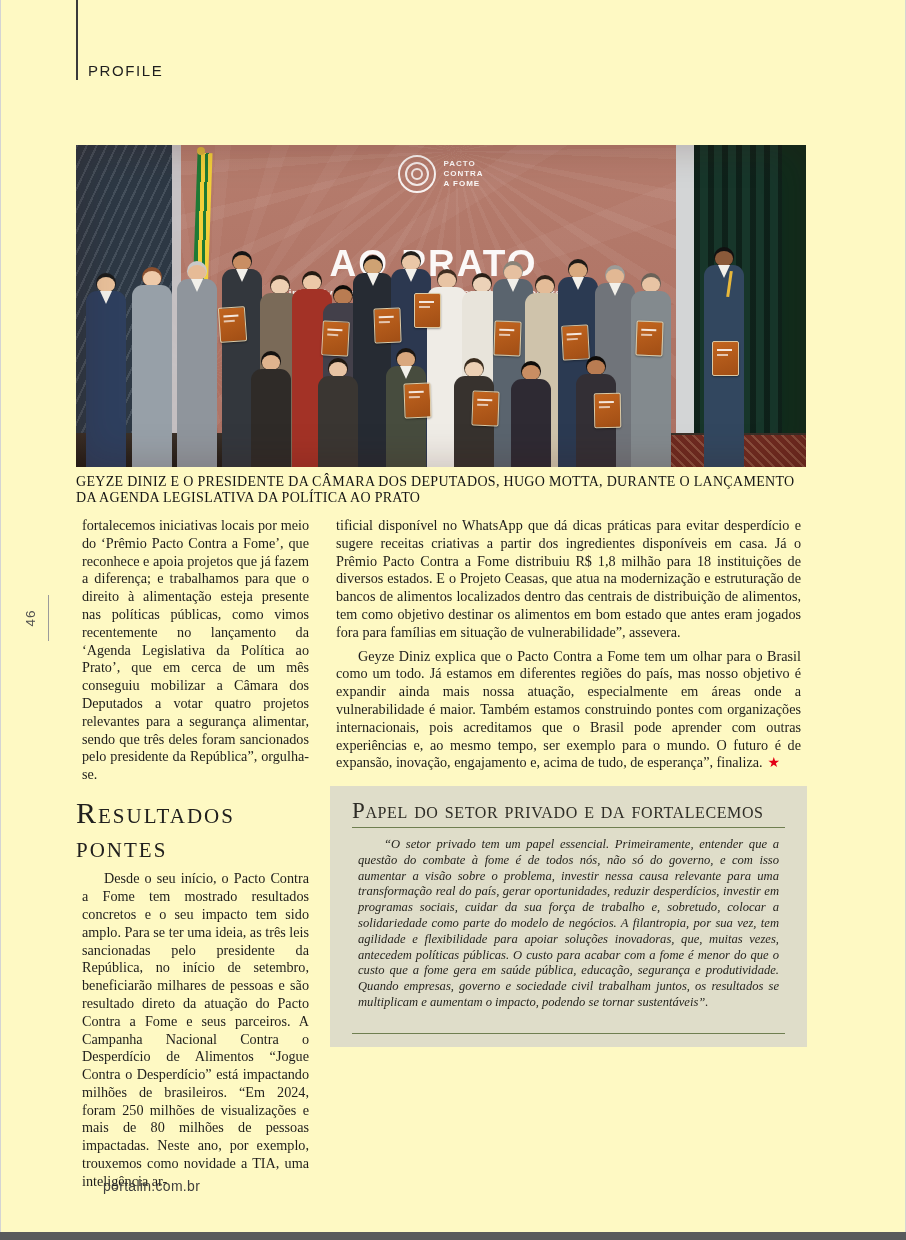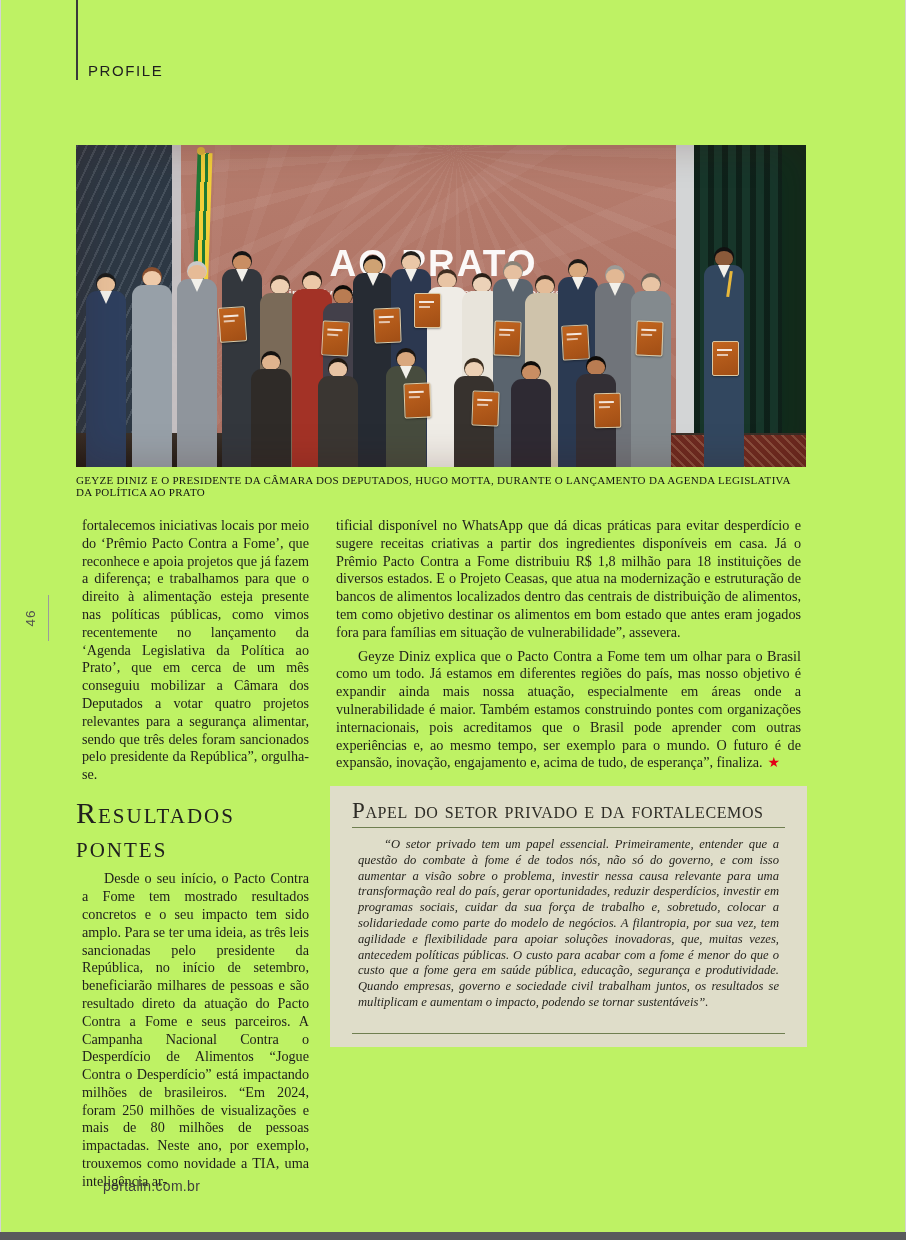--- a/index.html
+++ b/index.html
@@ -1,16 +1,16 @@
 <!DOCTYPE html>
 <html><head>
 <meta charset="utf-8">
 <style>
   html,body{margin:0;padding:0;background:#ffffff;}
-  .page{position:relative;width:906px;height:1240px;background:#bef264;overflow:hidden;
+  .page{position:relative;width:906px;height:1240px;background:#fef9c3;overflow:hidden;
         font-family:"Liberation Serif",serif;color:#1e1d1b;}
   .edge{position:absolute;top:0;width:1px;height:1240px;background:#d4d4d4;}
   .edge.left{left:0}.edge.right{right:0}
   .bottom-bar{position:absolute;left:0;bottom:0;width:906px;height:8px;background:#595a5c;}
 
   
   .kicker-rule{position:absolute;left:76px;top:0;width:2px;height:80px;background:#3a3a3a;}
   .kicker{position:absolute;left:88px;top:62px;font-family:"Liberation Sans",sans-serif;
           font-size:15px;letter-spacing:1.6px;color:#1f1f1f;}
 
@@ -64,21 +64,21 @@
   .fig.shirt .torso::before{content:"";position:absolute;left:14px;top:0;width:12px;height:13px;
         background:#f2f0ea;clip-path:polygon(0 0,100% 0,50% 100%);}
   .folder{position:absolute;width:25px;height:33px;border-radius:2px;
         background:linear-gradient(160deg,#c2651f,#a14e15);border:1px solid #dcc9a4;
         box-shadow:0 1px 2px rgba(0,0,0,.35);}
   .folder::before{content:"";position:absolute;left:4px;top:7px;width:15px;height:2px;background:rgba(255,255,255,.85);}
   .folder::after{content:"";position:absolute;left:4px;top:12px;width:11px;height:2px;background:rgba(255,255,255,.65);}
   .lanyard{position:absolute;left:652px;top:126px;width:3px;height:26px;background:#e8b83a;transform:rotate(8deg);}
   .vignette{position:absolute;inset:0;box-shadow:inset 0 0 40px rgba(60,20,10,.25);pointer-events:none;}
 
-  .caption{position:absolute;left:76px;top:474px;width:730px;font-size:11px;letter-spacing:.3px;
+  .caption{position:absolute;left:76px;top:474px;width:730px;font-size:14px;letter-spacing:.3px;
         color:#141414;font-family:"Liberation Serif",serif;}
 
   
   .folio-line{position:absolute;left:48px;top:595px;width:1px;height:46px;background:#9b9b9b;}
   .folio-num{position:absolute;left:12px;top:600px;width:36px;height:36px;display:flex;
         align-items:center;justify-content:center;transform:rotate(-90deg);
         font-family:"Liberation Sans",sans-serif;font-size:13.5px;letter-spacing:1px;color:#4f4f4f;}
 
   
   .col{position:absolute;top:511px;text-align:justify;font-size:14.2px;line-height:17.8px;color:#1e1d1b;}
@@ -116,20 +116,32 @@
   <div class="kicker">PROFILE</div>
 
   <div class="photo">
     <div class="rays"></div>
     <div class="left-wall"></div>
     <div class="left-sliver"></div>
     <div class="right-col"></div>
     <div class="curtain"></div>
     <div class="bush"></div>
 
+    <div class="brand">
+      <div class="brand-circle">
+        <div class="r2">
+            <div class="r3"></div>
+          </div>
+      </div>
+      <div class="brand-text">
+        <div>PACTO</div>
+        <div>CONTRA</div>
+        <div>A FOME</div>
+      </div>
+    </div>
 
     <div class="ph-title2">AO PRATO</div>
     <div class="ph-sub">
       <div>iniciativa de combate à fome, garantia da soberania</div>
       <div>alimentar e redução do desperdício de alimentos</div>
     </div>
 
     <div class="flag"></div>
     <div class="flag-finial"></div>
 

